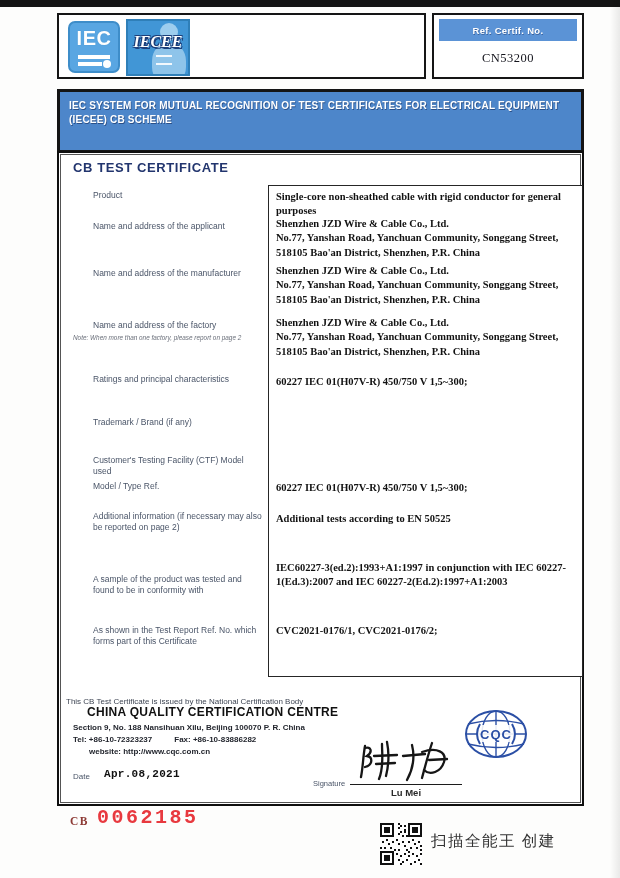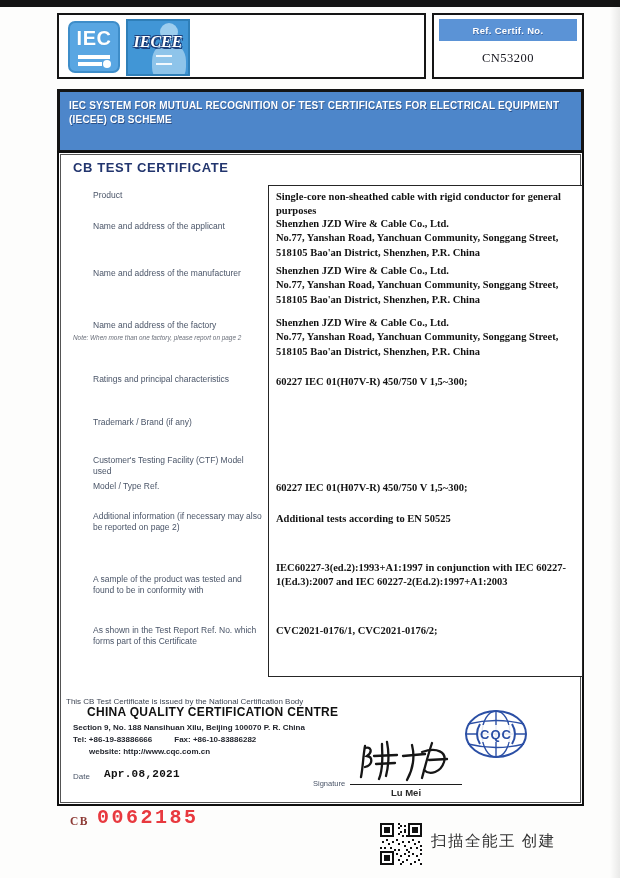--- a/index.html
+++ b/index.html
@@ -167,21 +167,21 @@
   <div class="field-label" style="top:574px">A sample of the product was tested and found to be in conformity with</div>
   <div class="field-val" style="top:561px">IEC60227-3(ed.2):1993+A1:1997 in conjunction with IEC 60227-1(Ed.3):2007 and IEC 60227-2(Ed.2):1997+A1:2003</div>
 
   <div class="field-label" style="top:625px">As shown in the Test Report Ref. No. which forms part of this Certificate</div>
   <div class="field-val" style="top:624px">CVC2021-0176/1, CVC2021-0176/2;</div>
 
   <div class="issued-line">This CB Test Certificate is issued by the National Certification Body</div>
   <div class="ncb-name">CHINA QUALITY CERTIFICATION CENTRE</div>
   <div class="ncb-addr">Section 9, No. 188 Nansihuan Xilu, Beijing 100070 P. R. China</div>
   <div class="ncb-telfax">
-    <span>Tel: +86-19-83886666</span><span class="fax">Fax: +86-10-83886282</span>
+    <span>Tel: +86-10-72323237</span><span class="fax">Fax: +86-10-83886282</span>
   </div>
   <div class="ncb-web">website: http://www.cqc.com.cn</div>
 
   <div class="date-label">Date</div>
   <div class="date-val">Apr.08,2021</div>
 
   <div class="sig-label">Signature</div>
   <svg class="sig-svg" width="108" height="46" viewBox="0 0 108 46">
     <g fill="none" stroke="#161616" stroke-width="2.3" stroke-linecap="round">
       <path d="M13 9 C11 20 11 30 9 40"></path>

